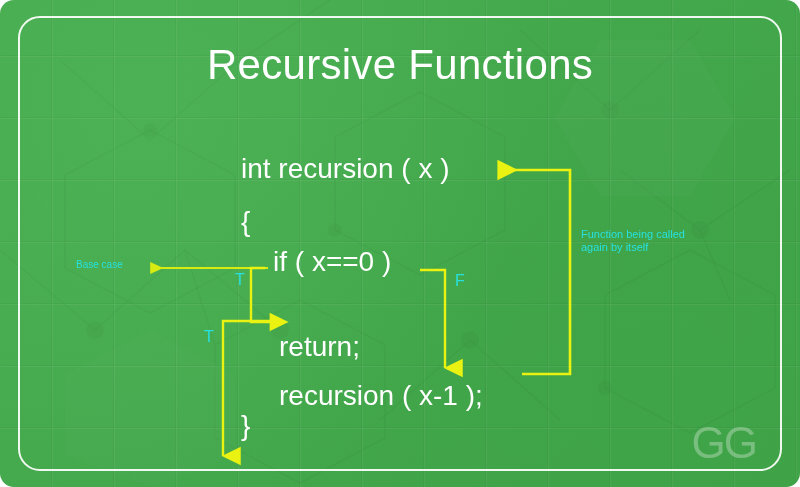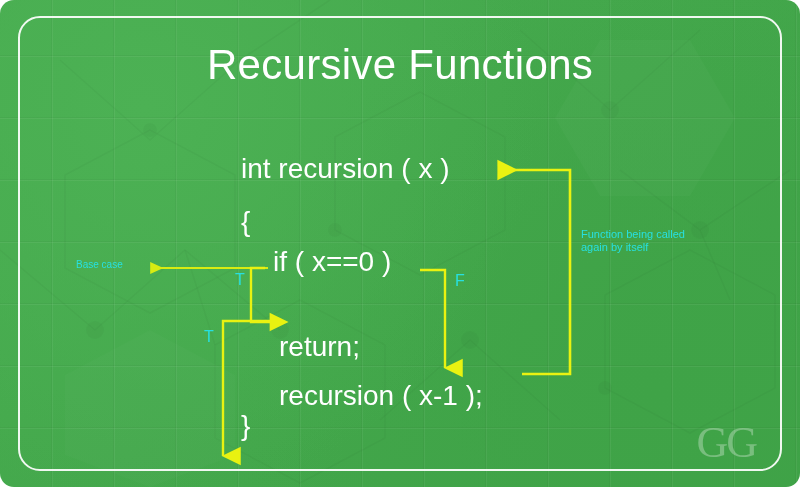--- a/index.html
+++ b/index.html
@@ -119,21 +119,21 @@
     width: 800px;
     height: 487px;
     pointer-events: none;
   }
 
   
   #logo {
     position: absolute;
     right: 44px;
     bottom: 22px;
-    font-family: Liberation Serif, serif;
+    font-family: Liberation Sans, sans-serif;
     font-size: 44px;
     color: rgba(255,255,255,0.30);
     letter-spacing: -2px;
     line-height: 1;
     user-select: none;
   }
 </style>
 </head>
 <body>
 

